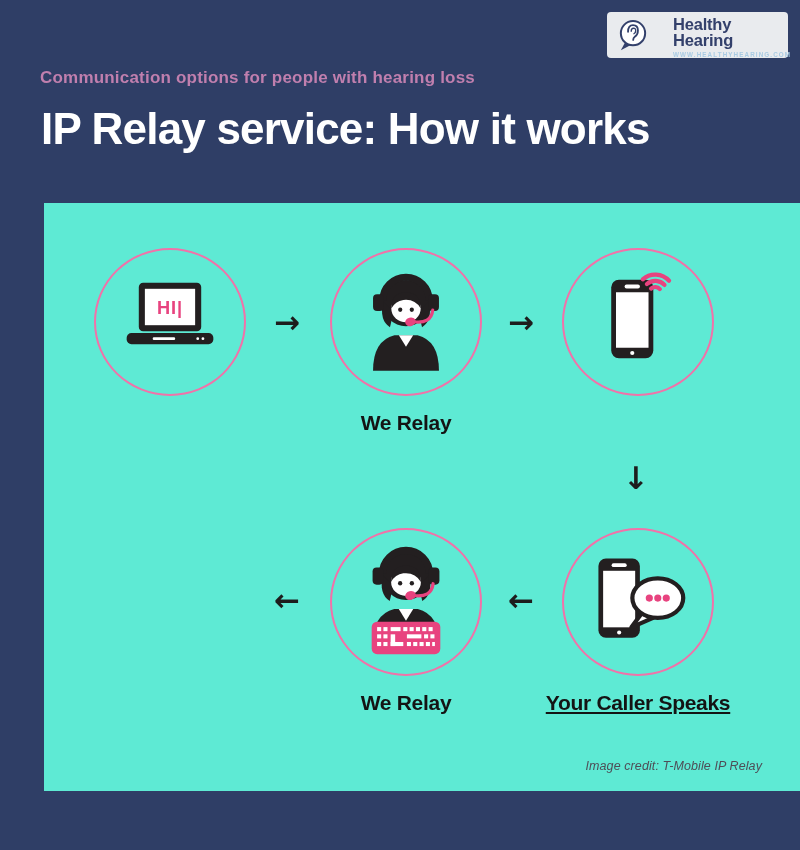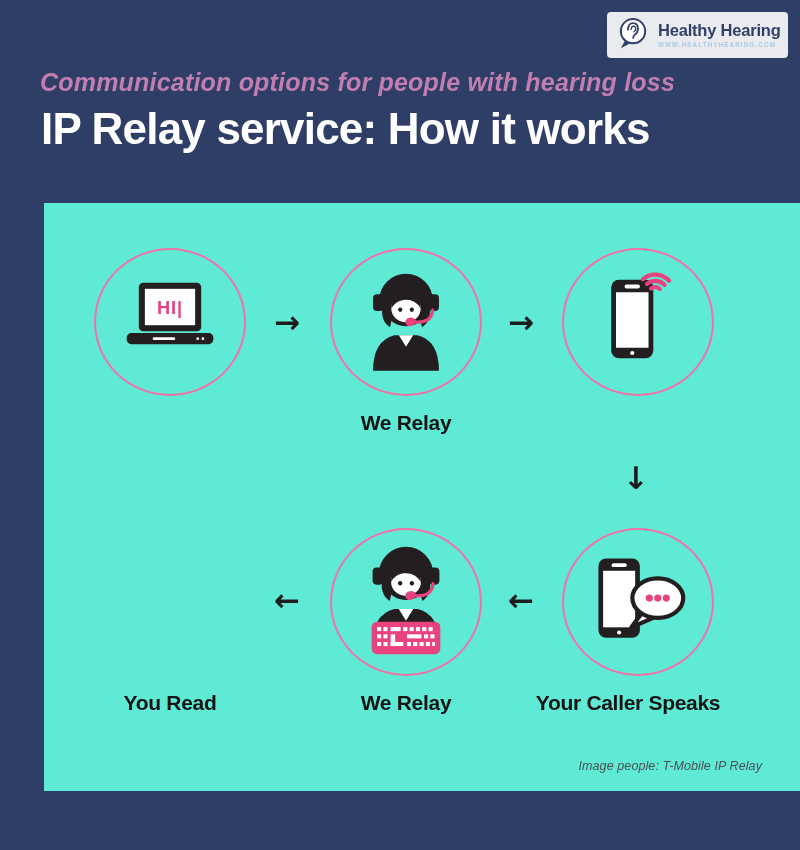--- a/index.html
+++ b/index.html
@@ -8,30 +8,30 @@
     font-family: "Liberation Sans", sans-serif;
     background: #2f3e66;
     position: relative;
     overflow: hidden;
   }
   
   .logo-box {
     position: absolute; top: 12px; right: 12px;
     width: 181px; height: 46px;
     background: #e9ebee; border-radius: 4px;
-    display: flex; align-items: center; gap: 7px;
+    display: flex; align-items: flex-end; gap: 22px;
     padding-left: 8px;
   }
   .logo-text { display: flex; flex-direction: column; line-height: 1; }
   .logo-name { font-size: 16.5px; font-weight: bold; color: #33406b; letter-spacing: -0.2px; }
   .logo-url  { font-size: 6.3px; font-weight: bold; color: #a9cbe3; letter-spacing: 1.1px; margin-top: 3px; }
   
   .subtitle {
     position: absolute; left: 40px; top: 68px;
-    font-size: 25px; font-weight: bold; font-style: italic;
+    font-size: 17px; font-weight: bold; 
     color: #c07fae; letter-spacing: 0.2px;
   }
   .title {
     position: absolute; left: 41px; top: 104px;
     font-size: 44px; font-weight: bold; color: #ffffff;
     letter-spacing: -0.8px; white-space: nowrap;
   }
   
   .card {
     position: absolute; left: 44px; top: 203px;
@@ -65,21 +65,21 @@
   .c-r1c3 { left: 518px; top: 45px; }
   .c-r2c1 { left: 50px;  top: 325px; }
   .c-r2c2 { left: 286px; top: 325px; }
   .c-r2c3 { left: 518px; top: 325px; }
   
   .l-r1c1 { left: 6px;   top: 208px; }
   .l-r1c2 { left: 242px; top: 208px; }
   .l-r1c3 { left: 474px; top: 208px; }
   .l-r2c1 { left: 6px;   top: 488px; }
   .l-r2c2 { left: 242px; top: 488px; }
-  .l-r2c3 { left: 464px; top: 488px; }
+  .l-r2c3 { left: 474px; top: 488px; text-decoration: underline; }
   
   .a-r1a1 { left: 221px; top: 97px; }
   .a-r1a2 { left: 455px; top: 97px; }
   .a-down { left: 570px; top: 253px; }
   .a-r2a1 { left: 221px; top: 375px; }
   .a-r2a2 { left: 455px; top: 375px; }
 </style>
 </head>
 <body>
 
@@ -218,23 +218,22 @@
           <circle cx="36" cy="86.5" r="2.2" fill="#ffffff"></circle>
           <path d="M 60 66 L 49 81 L 72 71 Z" fill="#ffffff" stroke="#231f20" stroke-width="4.5" stroke-linejoin="round"></path>
           <ellipse cx="77" cy="50" rx="27" ry="21" fill="#ffffff" stroke="#231f20" stroke-width="4.5"></ellipse>
           <circle cx="68" cy="50" r="3.8" fill="#e8437f"></circle>
           <circle cx="77" cy="50" r="3.8" fill="#e8437f"></circle>
           <circle cx="86" cy="50" r="3.8" fill="#e8437f"></circle>
         </svg>
       </span>
     </div>
 
-    <div class="step-label l-r2c1">You Read</div>
     <div class="step-label l-r2c2">We Relay</div>
     <div class="step-label l-r2c3">Your Caller Speaks</div>
 
     <div class="flow-arrow a-r2a1">←</div>
     <div class="flow-arrow a-r2a2">←</div>
 
-    <div class="credit">Image people: T-Mobile IP Relay</div>
+    <div class="credit">Image credit: T-Mobile IP Relay</div>
   </div>
 
 </div>
 
 </body></html>

